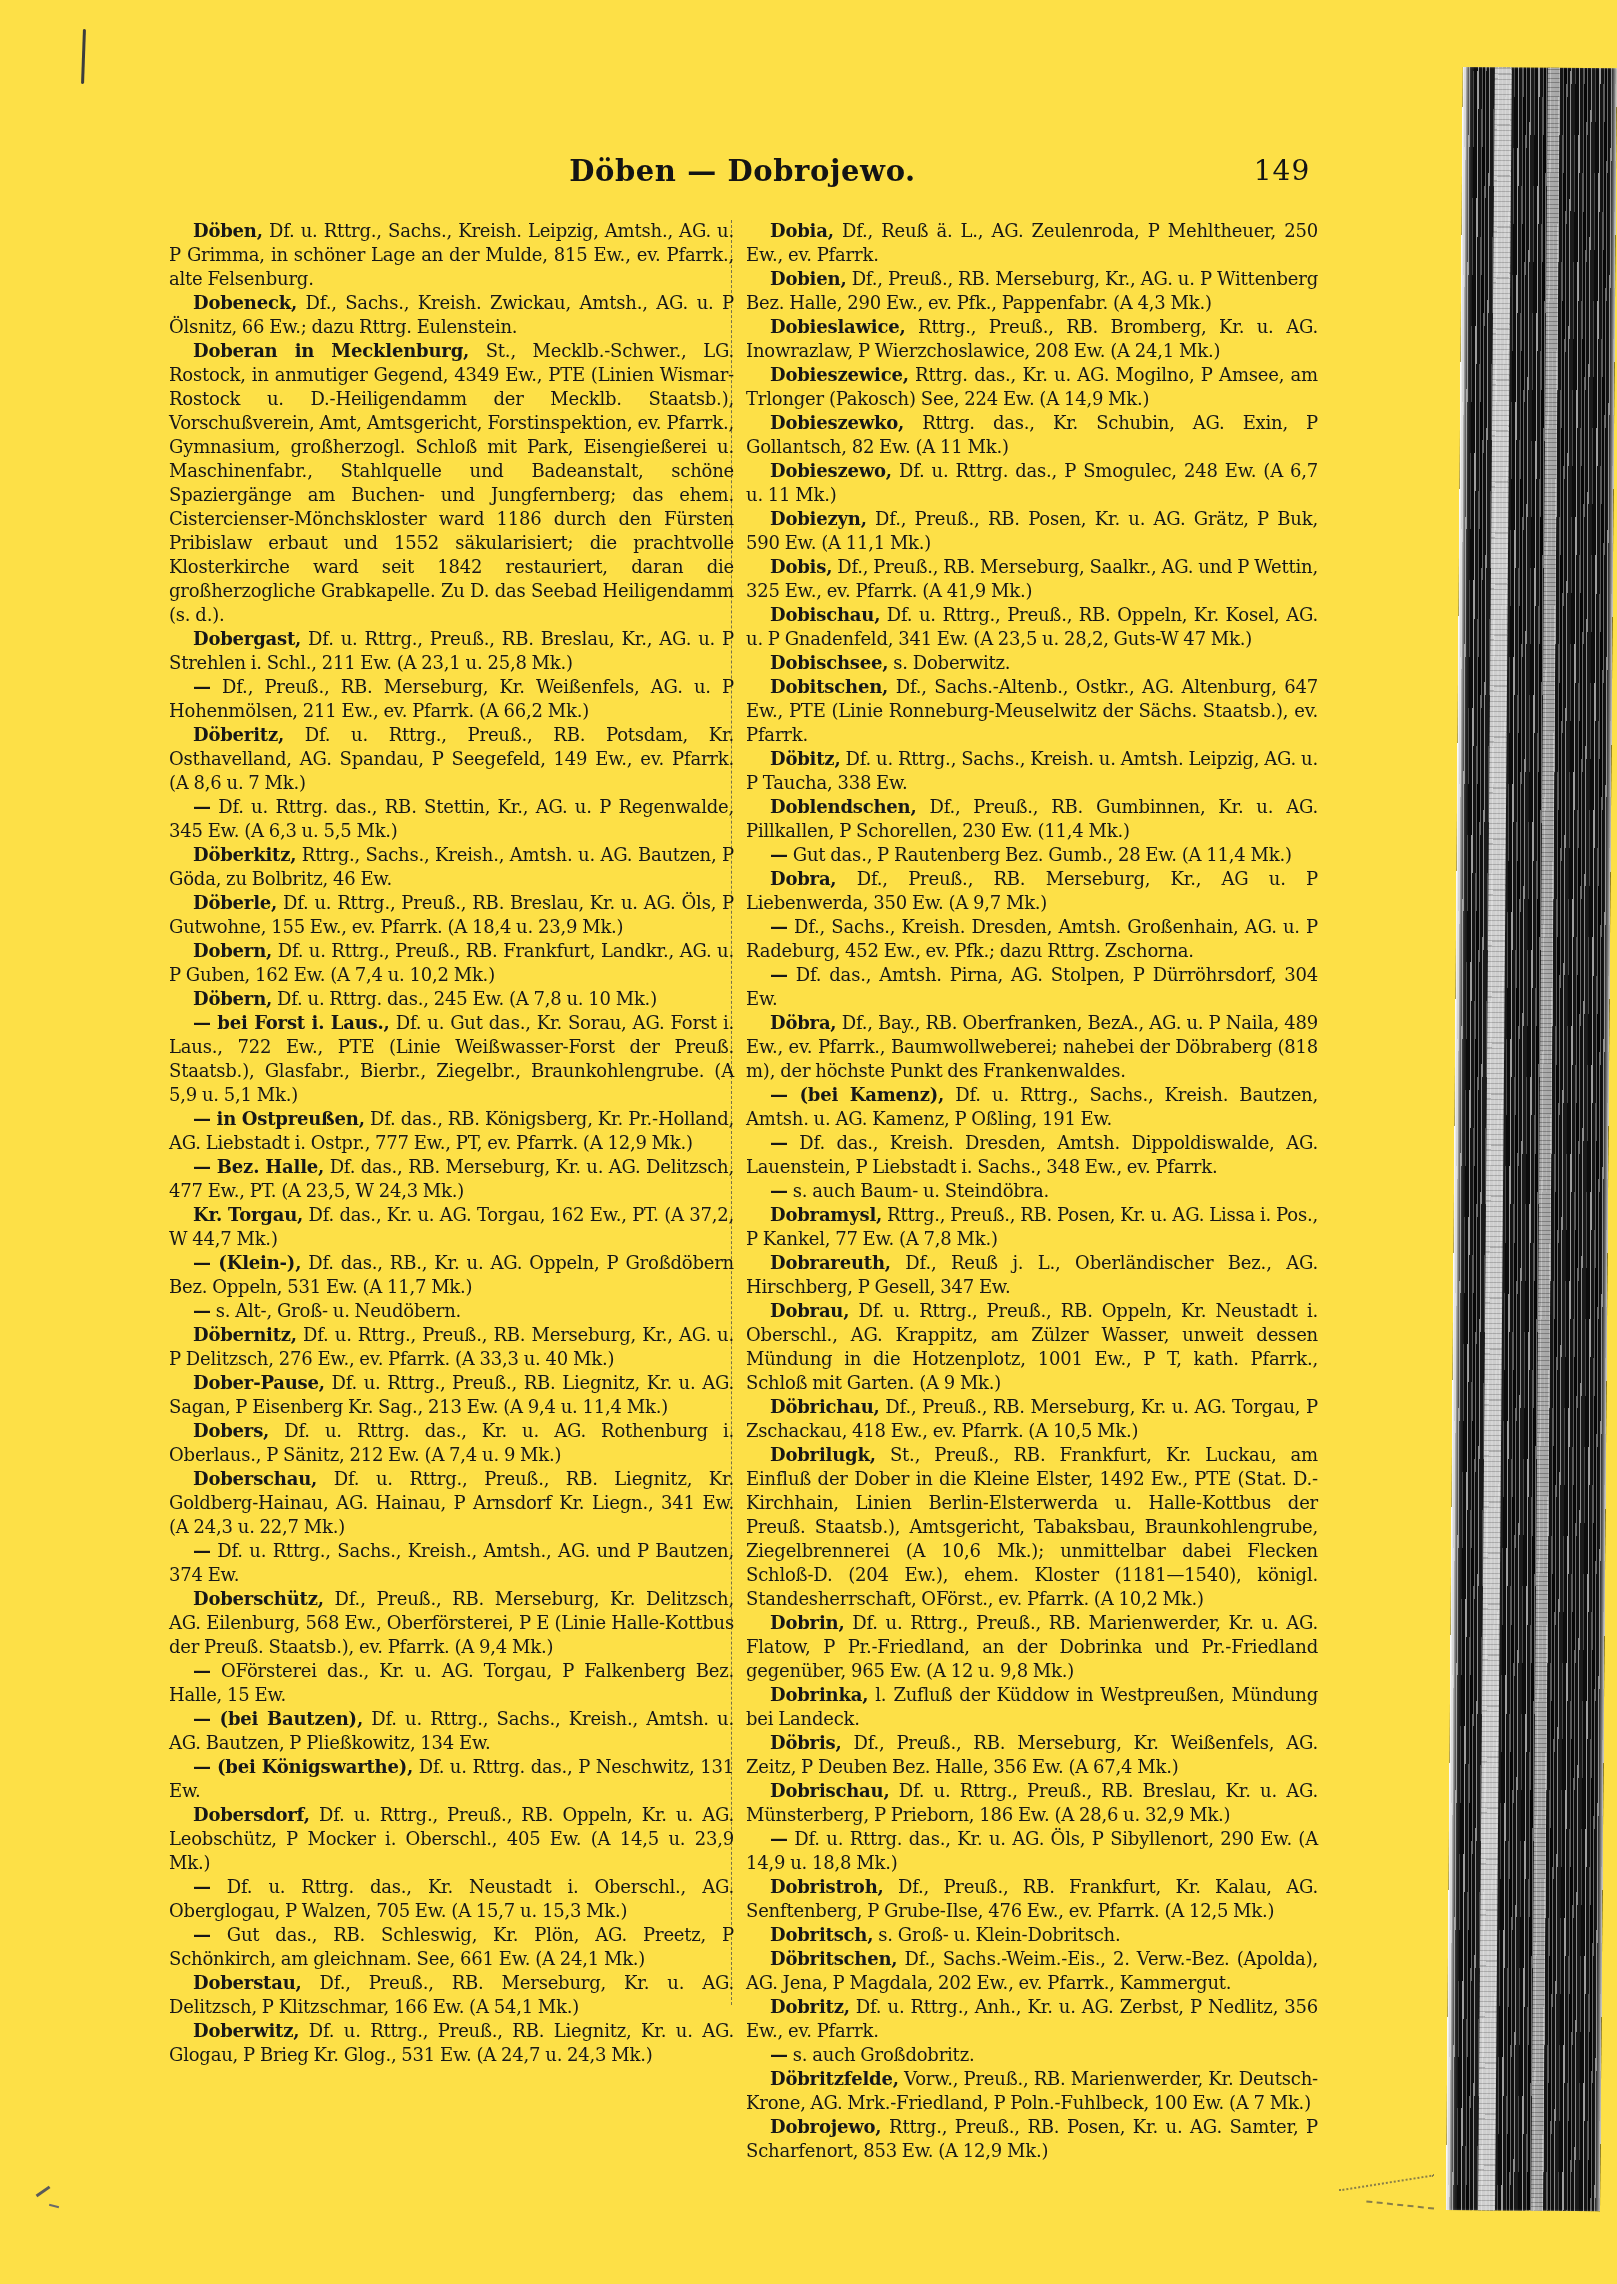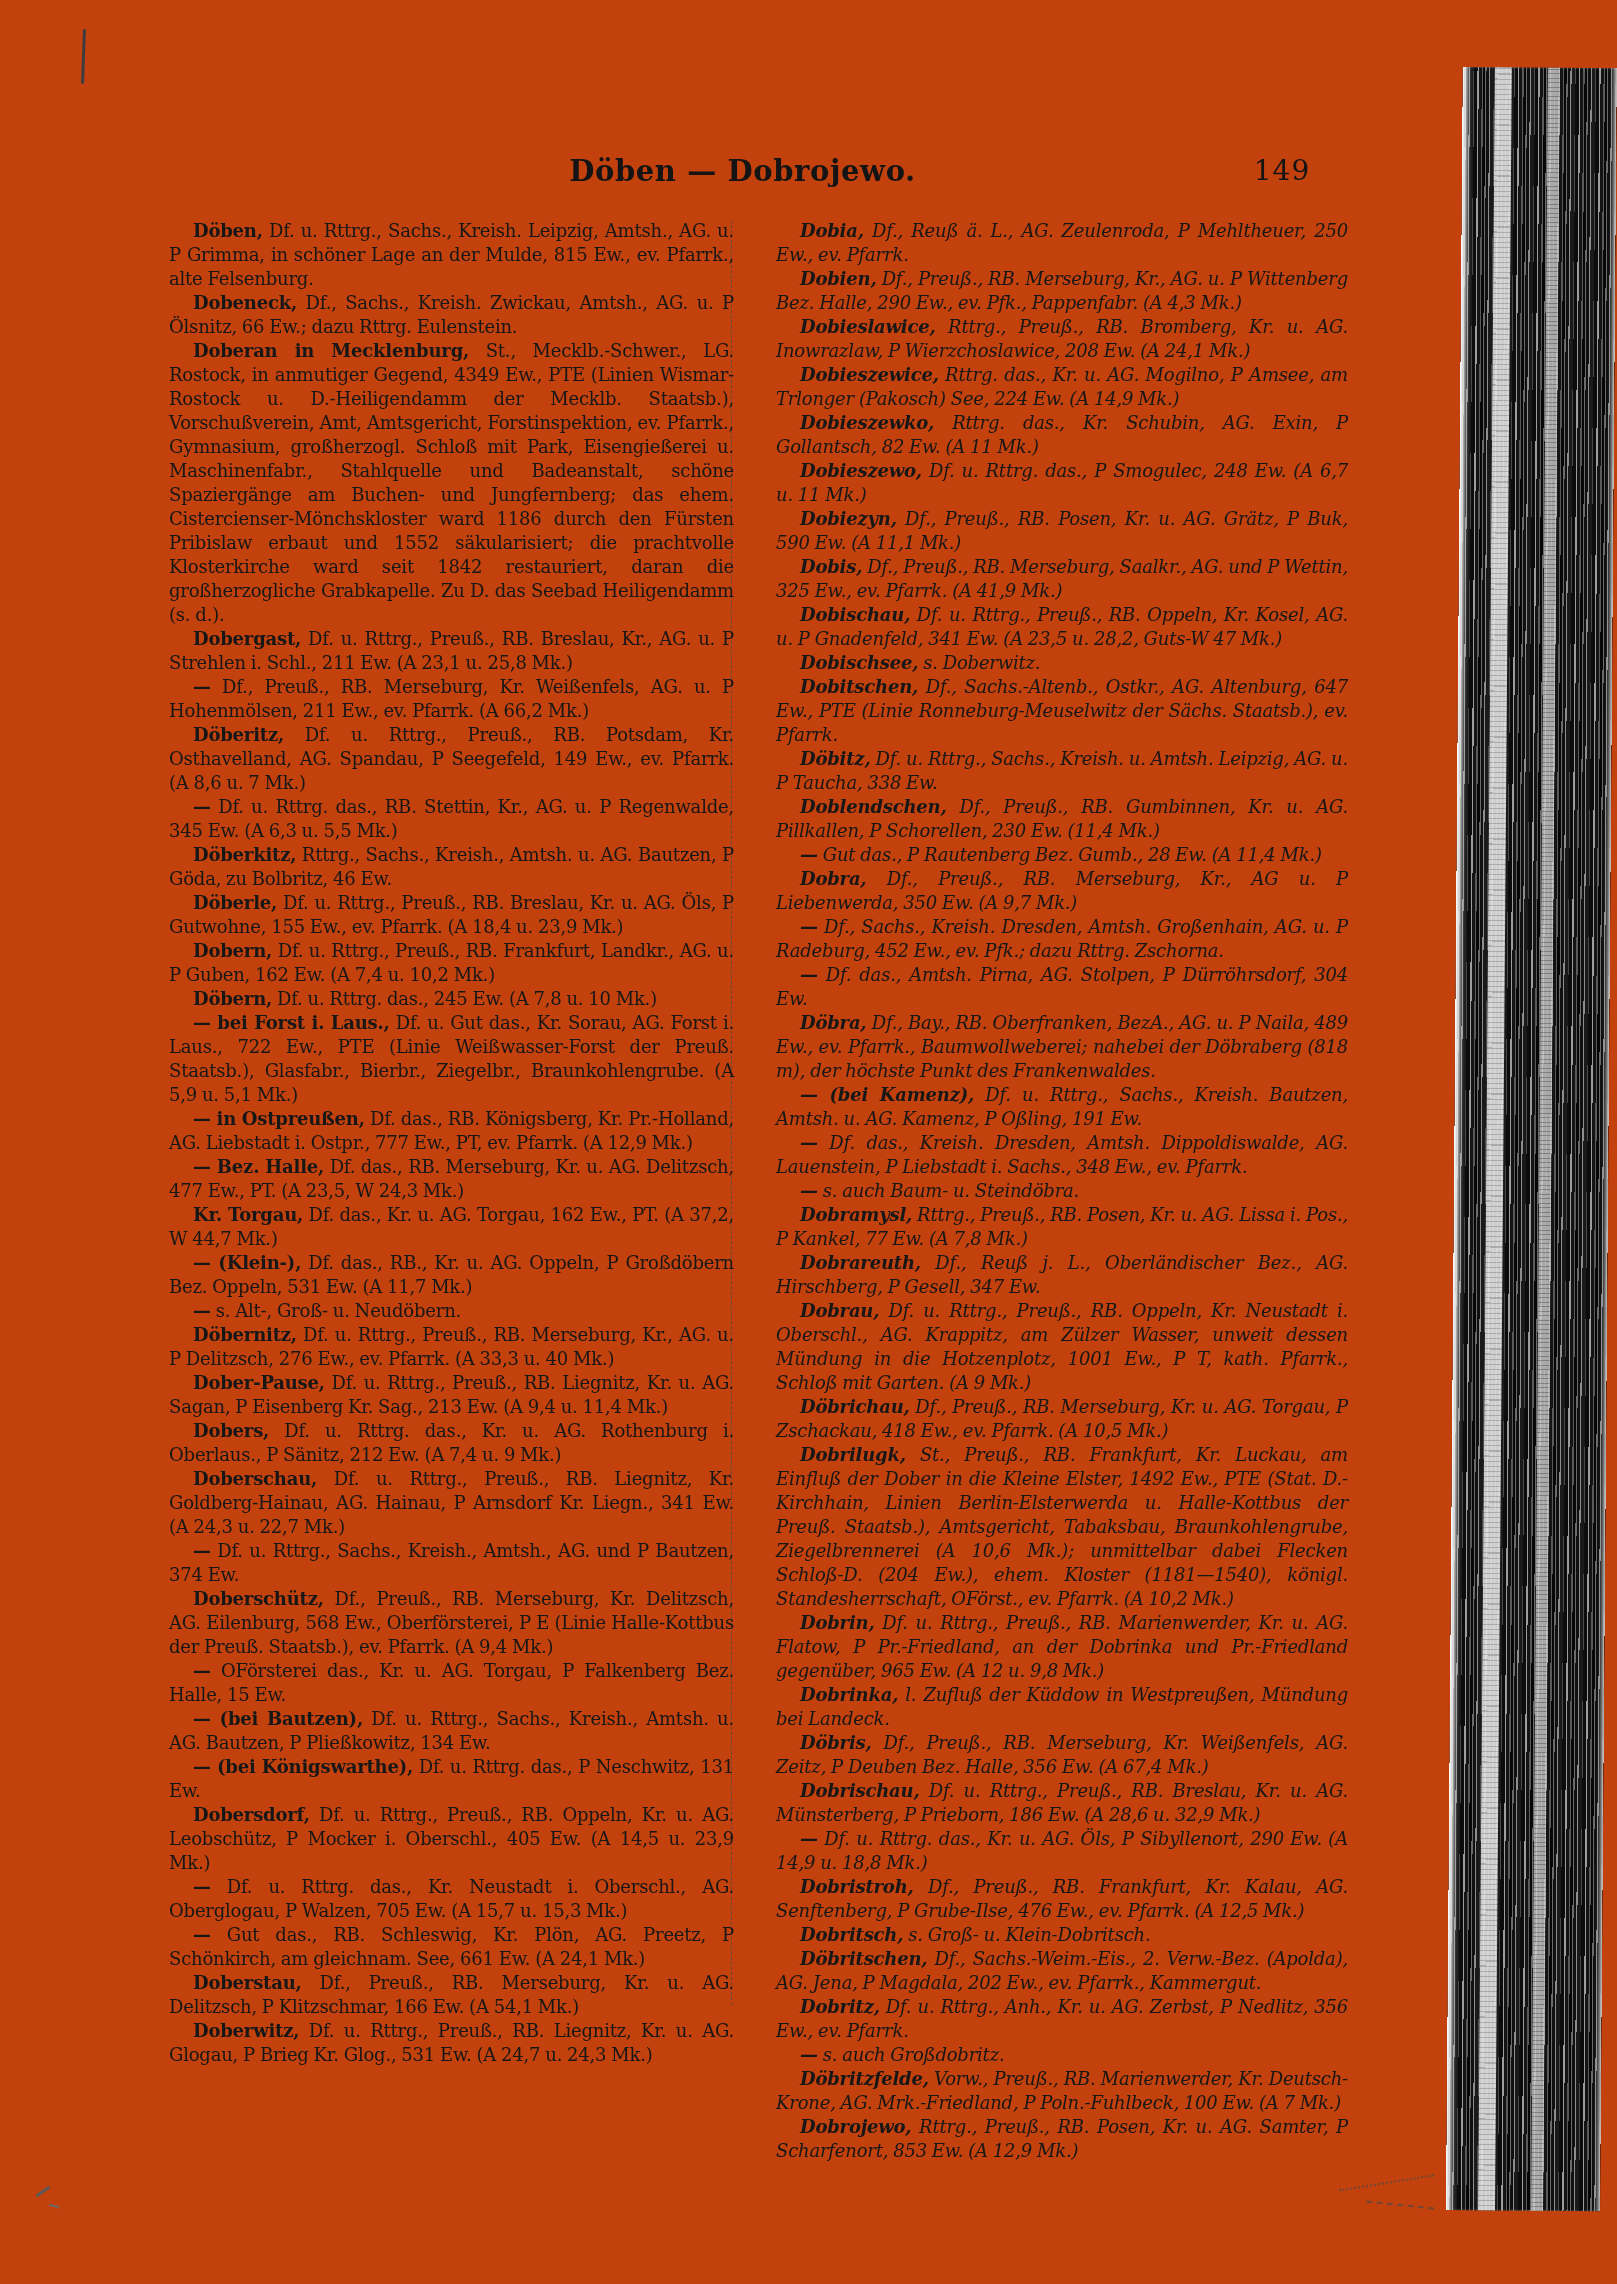--- a/index.html
+++ b/index.html
@@ -1,19 +1,19 @@
 <!DOCTYPE html>
 <html style="font-size:9px"><head>
 <meta charset="utf-8">
 <style>
   html,body{margin:0;padding:0;background:#e8e8e4;}
   .page{
     position:relative;
     width:1618px;height:2284px;
-    background:#c2410c;
+    background:#fde047;
     overflow:hidden;
     font-family:"DejaVu Serif", serif;
     color:#171717;
   }
   .header-row{position:absolute;left:169px;top:154px;width:1147px;height:51px;}
   .page-title{
     position:absolute;left:0;right:0;top:0;margin:0;
     text-align:center;font-size:29px;font-weight:700;letter-spacing:0.6px;
     font-family:"DejaVu Serif", serif;color:#141414;
   }
@@ -21,21 +21,21 @@
     position:absolute;right:5.6px;top:0;
     font-size:28px;font-weight:400;color:#141414;letter-spacing:1.1px;
   }
   .col{
     position:absolute;top:219px;
     text-align:justify;
     font-size:18px;line-height:24px;
     letter-spacing:-0.2px;word-spacing:-0.6px;
   }
   .col-left{left:169px;width:565px;}
-  .col-right{left:776px;width:572px;font-style:italic;}
+  .col-right{left:746px;width:572px;}
   .entry{margin:0;text-indent:24px;}
   .term{font-weight:700;}
   .column-divider{
     position:absolute;left:731px;top:220px;height:1785px;width:0;
     border-left:1.7px dashed #4c4c4c;opacity:.75;
   }
   
   .edge-band{
     position:absolute;left:1446px;top:67px;width:154px;height:2143px;
     transform:rotate(0.45deg);transform-origin:0 100%;

